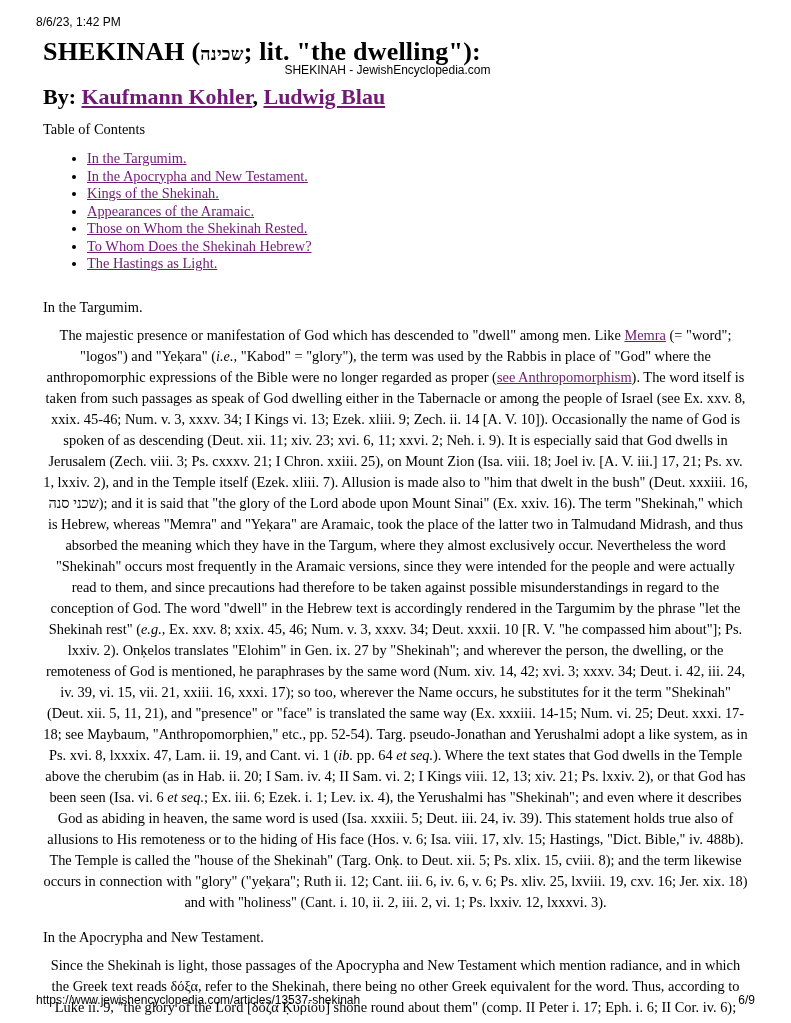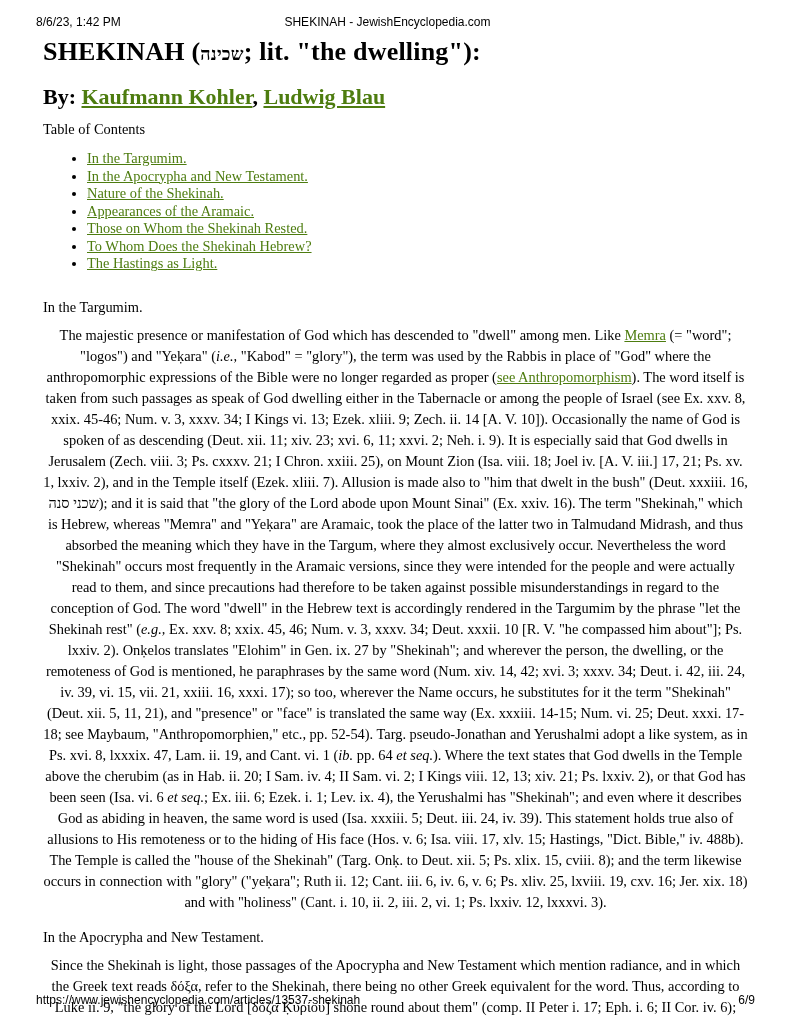--- a/index.html
+++ b/index.html
@@ -12,39 +12,39 @@
   }
   .page { position: relative; width: 791px; height: 1023px; background: #fff; }
 
   
   .print-header {
     position: absolute; top: 15px; left: 36px; right: 36px;
     font-family: "Liberation Sans", sans-serif;
     font-size: 12px; line-height: 14px; color: #000;
   }
   .header-title {
-    position: absolute; left: 0; right: 16px; text-align: center;
+    position: absolute; left: 0; right: 16px; text-align: center; margin-top: 48px;
   }
   .header-date { position: relative; z-index: 1; }
   .print-footer {
     position: absolute; bottom: 16px; left: 36px; right: 36px;
     font-family: "Liberation Sans", sans-serif;
     font-size: 12px; line-height: 14px; color: #000;
     display: flex; justify-content: space-between; gap: 8px;
   }
 
   
   article { padding: 37px 43px 0 43px; }
   .article-title {
     font-size: 26px; font-weight: bold; margin: 0; line-height: 1.15;
     letter-spacing: 0.2px;
   }
   .hebrew-title { font-size: 18px; font-weight: bold; }
   .byline { font-size: 22px; font-weight: bold; margin: 17px 0 0 0; line-height: 1.15; }
-  a { color: #4d7c0f; text-decoration: underline; }
+  a { color: #701a75; text-decoration: underline; }
   .toc-title { font-size: 14.4px; margin: 11px 0 0 0; line-height: 1.3; }
   .toc-list { margin: 11px 0 0 0; padding: 0 0 0 44px; font-size: 14.4px; }
   .toc-list li { line-height: 17.6px; }
   .section-heading { font-size: 14.4px; margin: 15px 0 0 0; line-height: 1.3; }
   .section-heading.after-toc { margin-top: 25px; }
   .body-para {
     font-size: 14.4px; line-height: 21px; margin: 8px 0 0 0;
     text-align: center;
   }
   .body-para em { font-style: italic; }
@@ -64,21 +64,21 @@
 
     <h1 class="article-title"><span>SHEKINAH (</span><span class="hebrew-title hebrew">שכינה</span><span>; lit. "the dwelling"):</span></h1>
 
     <h2 class="byline"><span>By: </span><a href="#" class="author-link">Kaufmann Kohler</a><span>, </span><a href="#" class="author-link">Ludwig Blau</a></h2>
 
     <p class="toc-title">Table of Contents</p>
 
     <ul class="toc-list">
       <li><a href="#" class="toc-link">In the Targumim.</a></li>
       <li><a href="#" class="toc-link">In the Apocrypha and New Testament.</a></li>
-      <li><a href="#" class="toc-link">Nature of the Shekinah.</a></li>
+      <li><a href="#" class="toc-link">Kings of the Shekinah.</a></li>
       <li><a href="#" class="toc-link">Appearances of the Aramaic.</a></li>
       <li><a href="#" class="toc-link">Those on Whom the Shekinah Rested.</a></li>
       <li><a href="#" class="toc-link">To Whom Does the Shekinah Hebrew?</a></li>
       <li><a href="#" class="toc-link">The Hastings as Light.</a></li>
     </ul>
 
     <section>
       <p class="section-heading after-toc">In the Targumim.</p>
       <p class="body-para"><span>The majestic presence or manifestation of God which has descended to "dwell" among men. Like </span><a href="#">Memra</a><span> (= "word"; "logos") and "Yeḳara" (</span><em>i.e.,</em><span> "Kabod" = "glory"), the term was used by the Rabbis in place of "God" where the anthropomorphic expressions of the Bible were no longer regarded as proper (</span><a href="#">see Anthropomorphism</a><span>). The word itself is taken from such passages as speak of God dwelling either in the Tabernacle or among the people of Israel (see Ex. xxv. 8, xxix. 45-46; Num. v. 3, xxxv. 34; I Kings vi. 13; Ezek. xliii. 9; Zech. ii. 14 [A. V. 10]). Occasionally the name of God is spoken of as descending (Deut. xii. 11; xiv. 23; xvi. 6, 11; xxvi. 2; Neh. i. 9). It is especially said that God dwells in Jerusalem (Zech. viii. 3; Ps. cxxxv. 21; I Chron. xxiii. 25), on Mount Zion (Isa. viii. 18; Joel iv. [A. V. iii.] 17, 21; Ps. xv. 1, lxxiv. 2), and in the Temple itself (Ezek. xliii. 7). Allusion is made also to "him that dwelt in the bush" (Deut. xxxiii. 16, </span><span class="hebrew">שכני סנה</span><span>); and it is said that "the glory of the Lord abode upon Mount Sinai" (Ex. xxiv. 16). The term "Shekinah," which is Hebrew, whereas "Memra" and "Yeḳara" are Aramaic, took the place of the latter two in Talmudand Midrash, and thus absorbed the meaning which they have in the Targum, where they almost exclusively occur. Nevertheless the word "Shekinah" occurs most frequently in the Aramaic versions, since they were intended for the people and were actually read to them, and since precautions had therefore to be taken against possible misunderstandings in regard to the conception of God. The word "dwell" in the Hebrew text is accordingly rendered in the Targumim by the phrase "let the Shekinah rest" (</span><em>e.g.,</em><span> Ex. xxv. 8; xxix. 45, 46; Num. v. 3, xxxv. 34; Deut. xxxii. 10 [R. V. "he compassed him about"]; Ps. lxxiv. 2). Onḳelos translates "Elohim" in Gen. ix. 27 by "Shekinah"; and wherever the person, the dwelling, or the remoteness of God is mentioned, he paraphrases by the same word (Num. xiv. 14, 42; xvi. 3; xxxv. 34; Deut. i. 42, iii. 24, iv. 39, vi. 15, vii. 21, xxiii. 16, xxxi. 17); so too, wherever the Name occurs, he substitutes for it the term "Shekinah" (Deut. xii. 5, 11, 21), and "presence" or "face" is translated the same way (Ex. xxxiii. 14-15; Num. vi. 25; Deut. xxxi. 17-18; see Maybaum, "Anthropomorphien," etc., pp. 52-54). Targ. pseudo-Jonathan and Yerushalmi adopt a like system, as in Ps. xvi. 8, lxxxix. 47, Lam. ii. 19, and Cant. vi. 1 (</span><em>ib.</em><span> pp. 64 </span><em>et seq.</em><span>). Where the text states that God dwells in the Temple above the cherubim (as in Hab. ii. 20; I Sam. iv. 4; II Sam. vi. 2; I Kings viii. 12, 13; xiv. 21; Ps. lxxiv. 2), or that God has been seen (Isa. vi. 6 </span><em>et seq.</em><span>; Ex. iii. 6; Ezek. i. 1; Lev. ix. 4), the Yerushalmi has "Shekinah"; and even where it describes God as abiding in heaven, the same word is used (Isa. xxxiii. 5; Deut. iii. 24, iv. 39). This statement holds true also of allusions to His remoteness or to the hiding of His face (Hos. v. 6; Isa. viii. 17, xlv. 15; Hastings, "Dict. Bible," iv. 488b). The Temple is called the "house of the Shekinah" (Targ. Onḳ. to Deut. xii. 5; Ps. xlix. 15, cviii. 8); and the term likewise occurs in connection with "glory" ("yeḳara"; Ruth ii. 12; Cant. iii. 6, iv. 6, v. 6; Ps. xliv. 25, lxviii. 19, cxv. 16; Jer. xix. 18) and with "holiness" (Cant. i. 10, ii. 2, iii. 2, vi. 1; Ps. lxxiv. 12, lxxxvi. 3).</span></p>
     </section>

